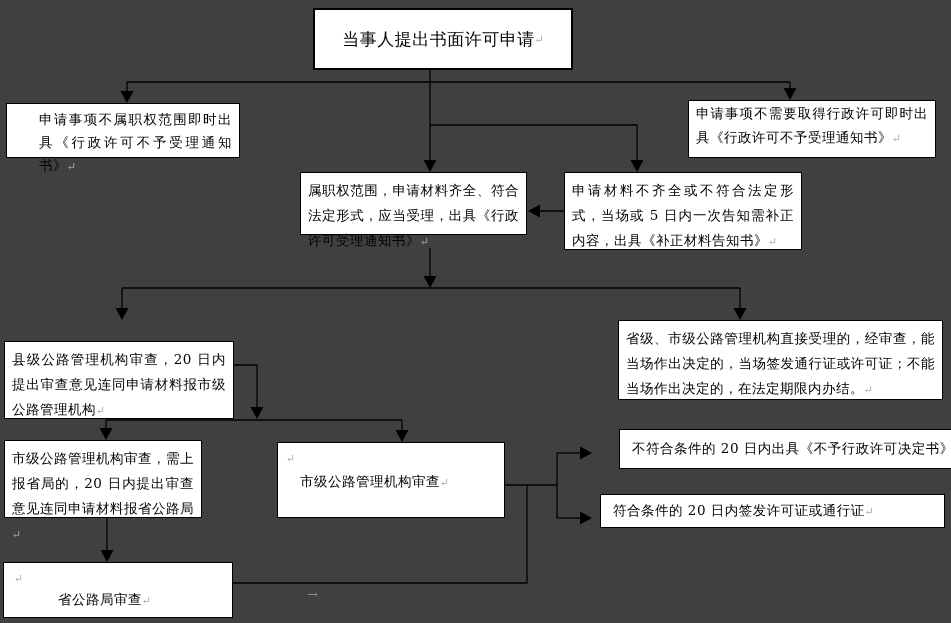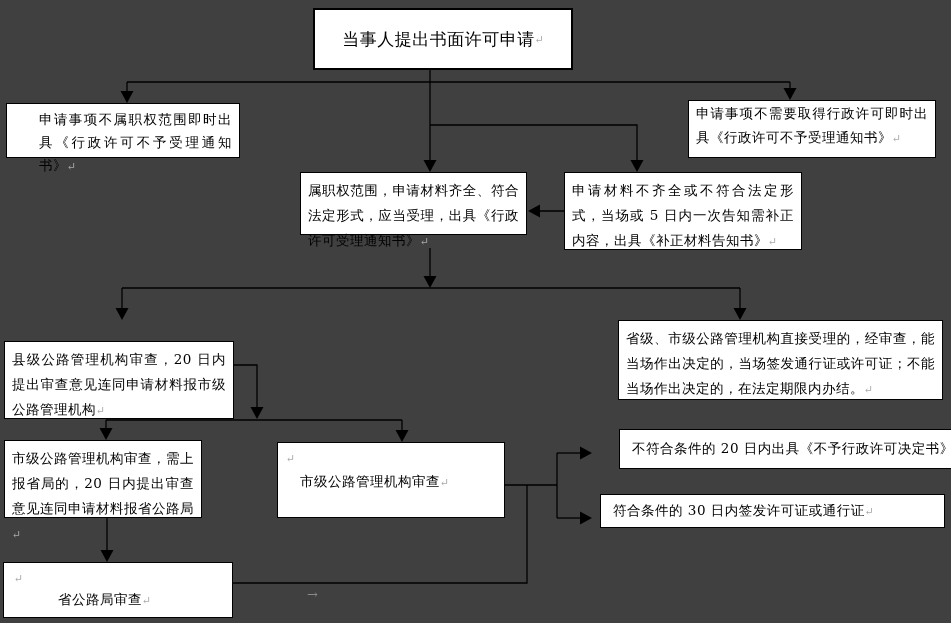--- a/index.html
+++ b/index.html
@@ -155,21 +155,21 @@
   <div class="node" id="n-cityreview">
     <span class="pmark-standalone" style="left:8px;top:10px;">↵</span>
     <span class="txt"><span>市级公路管理机构审查</span><span class="pmark">↵</span></span>
   </div>
 
   <div class="node" id="n-reject">
     <span><span>不符合条件的 20 日内出具《不予行政许可决定书》</span><span class="pmark">↵</span></span>
   </div>
 
   <div class="node" id="n-issue">
-    <span><span>符合条件的 30 日内签发许可证或通行证</span><span class="pmark">↵</span></span>
+    <span><span>符合条件的 20 日内签发许可证或通行证</span><span class="pmark">↵</span></span>
   </div>
 
   <div class="node" id="n-province">
     <span class="pmark-standalone" style="left:10px;top:10px;">↵</span>
     <span class="txt"><span>省公路局审查</span><span class="pmark">↵</span></span>
   </div>
 
   <span id="anchor-artifact">→</span>
 
 </div>

